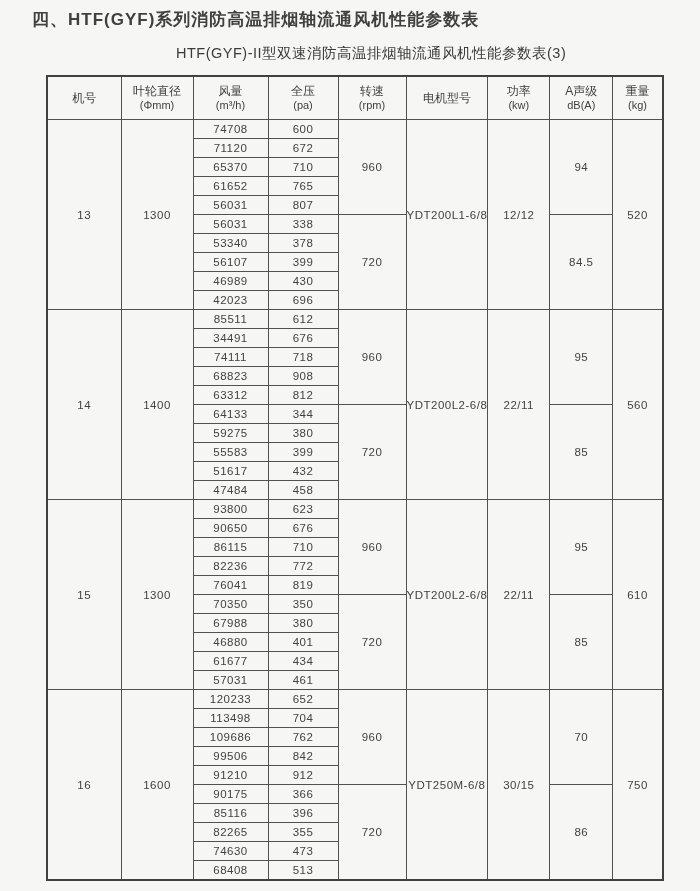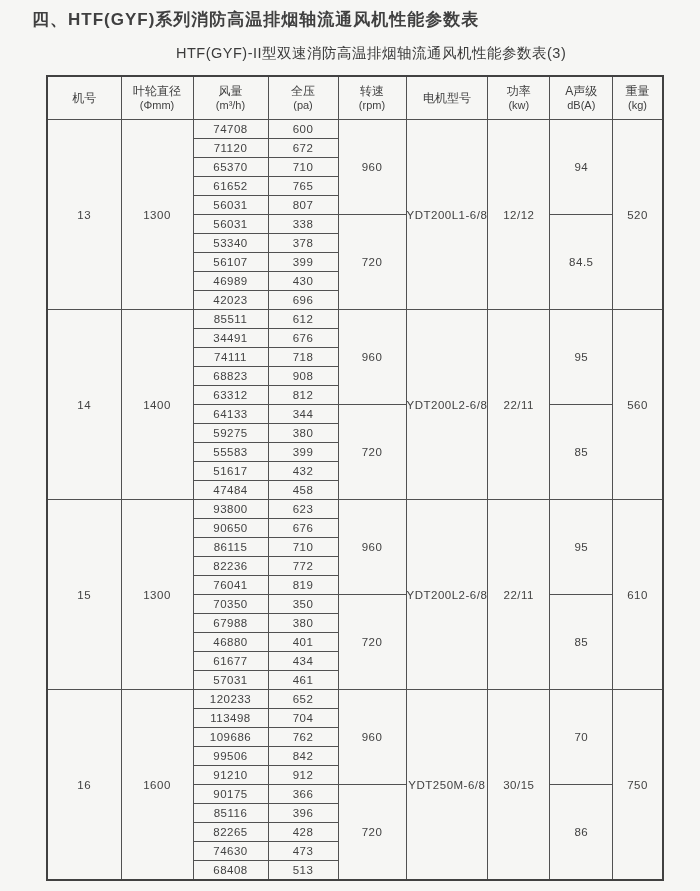--- a/index.html
+++ b/index.html
@@ -280,21 +280,21 @@
           <td>366</td>
           <td rowspan="5">720</td>
           <td rowspan="5">86</td>
         </tr>
         <tr>
           <td>85116</td>
           <td>396</td>
         </tr>
         <tr>
           <td>82265</td>
-          <td>428</td>
+          <td>355</td>
         </tr>
         <tr>
           <td>74630</td>
           <td>473</td>
         </tr>
         <tr>
           <td>68408</td>
           <td>513</td>
         </tr>
       </tbody>

